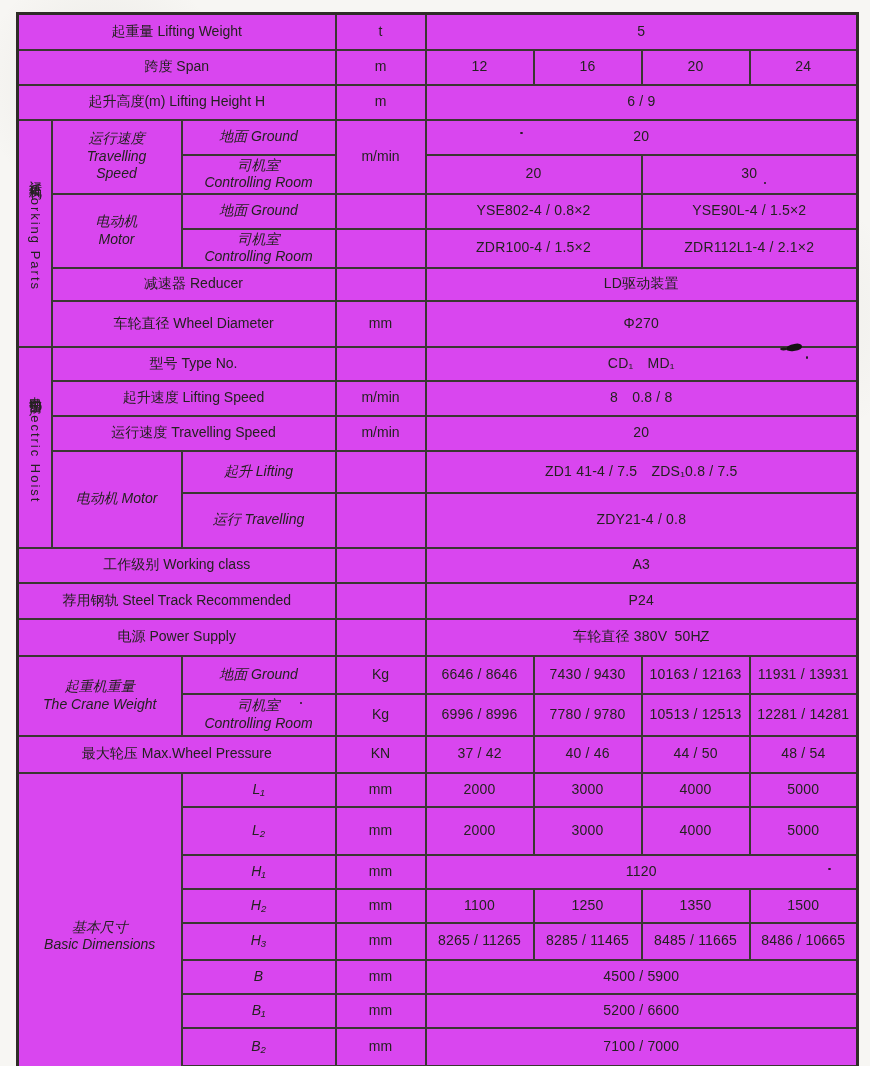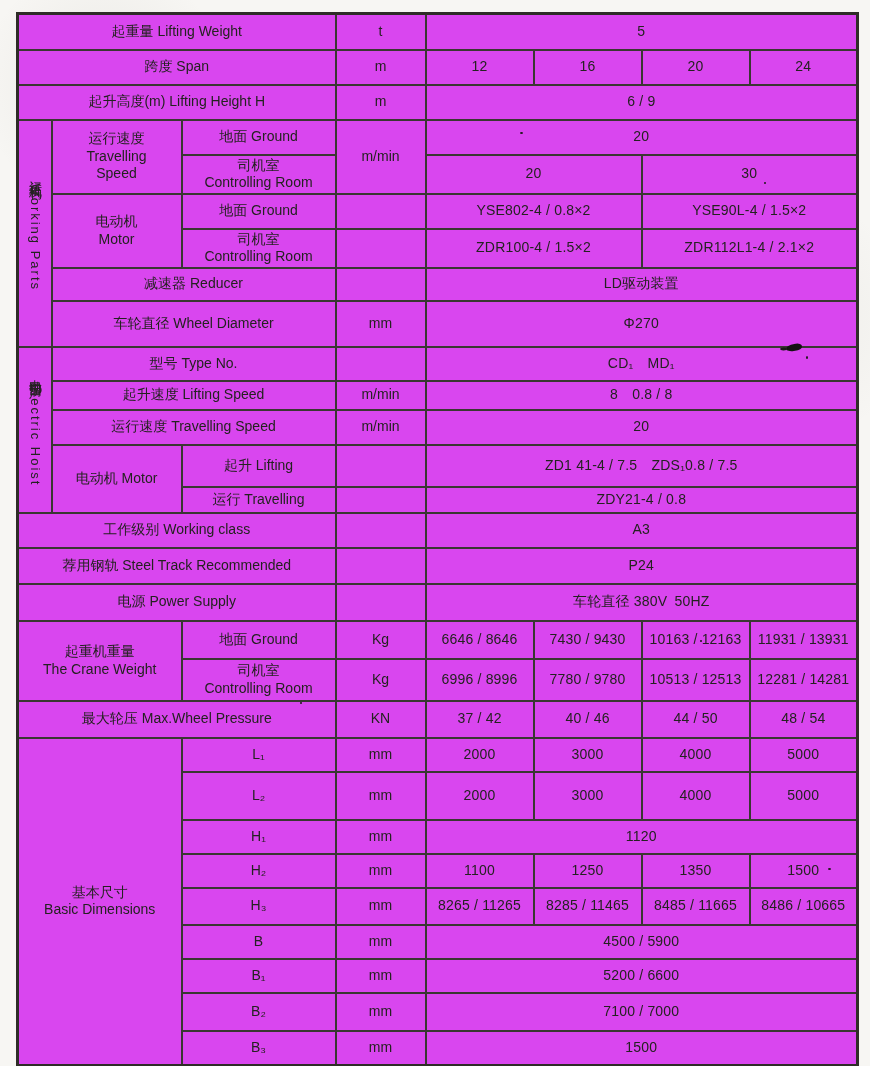--- a/index.html
+++ b/index.html
@@ -28,21 +28,21 @@
   table.spec td{
     border:2px solid #3a3732;
     padding:1px 4px;
     text-align:center;vertical-align:middle;
     font-size:14px;line-height:1.25;
     white-space:pre-line;
     overflow:hidden;
   }
   table.spec{border:3px solid #2f2c28;}
   td.lbl{font-size:14px;}
-  td.sub{font-size:13.5px;}
+  td.sub{font-size:13.5px;font-style:italic;}
   td.unit{font-size:13.5px;}
   td.val{font-size:14px;letter-spacing:.2px;}
   td.vert{padding:0;}
   td.vert .vtext{
     writing-mode:vertical-rl;text-orientation:mixed;
     display:inline-block;
     font-size:13px;letter-spacing:2px;line-height:1.1;
     white-space:nowrap;
   }
   .speck{position:absolute;background:#1c1a18;border-radius:50%;pointer-events:none;}
@@ -139,40 +139,40 @@
     <td colspan="4" class="val">Φ270</td>
   </tr>
 
   <tr style="height:34px">
     <td rowspan="5" class="vert"><div class="vtext">电动葫芦 Electric Hoist</div></td>
     <td colspan="2" class="lbl">型号 Type No.</td>
     <td class="unit"></td>
     <td colspan="4" class="val">CD₁ MD₁</td>
   </tr>
 
-  <tr style="height:29px">
+  <tr style="height:35px">
     <td colspan="2" class="lbl">起升速度 Lifting Speed</td>
     <td class="unit">m/min</td>
     <td colspan="4" class="val">8 0.8 / 8</td>
   </tr>
 
   <tr style="height:35px">
     <td colspan="2" class="lbl">运行速度 Travelling Speed</td>
     <td class="unit">m/min</td>
     <td colspan="4" class="val">20</td>
   </tr>
 
   <tr style="height:42px">
     <td rowspan="2" class="sub">电动机 Motor</td>
     <td class="sub">起升 Lifting</td>
     <td class="unit"></td>
     <td colspan="4" class="val">ZD1 41-4 / 7.5 ZDS₁0.8 / 7.5</td>
   </tr>
 
-  <tr style="height:26px">
+  <tr style="height:55px">
     <td class="sub">运行 Travelling</td>
     <td class="unit"></td>
     <td colspan="4" class="val">ZDY21-4 / 0.8</td>
   </tr>
 
   <tr style="height:35px">
     <td colspan="3" class="lbl">工作级别 Working class</td>
     <td class="unit"></td>
     <td colspan="4" class="val">A3</td>
   </tr>

